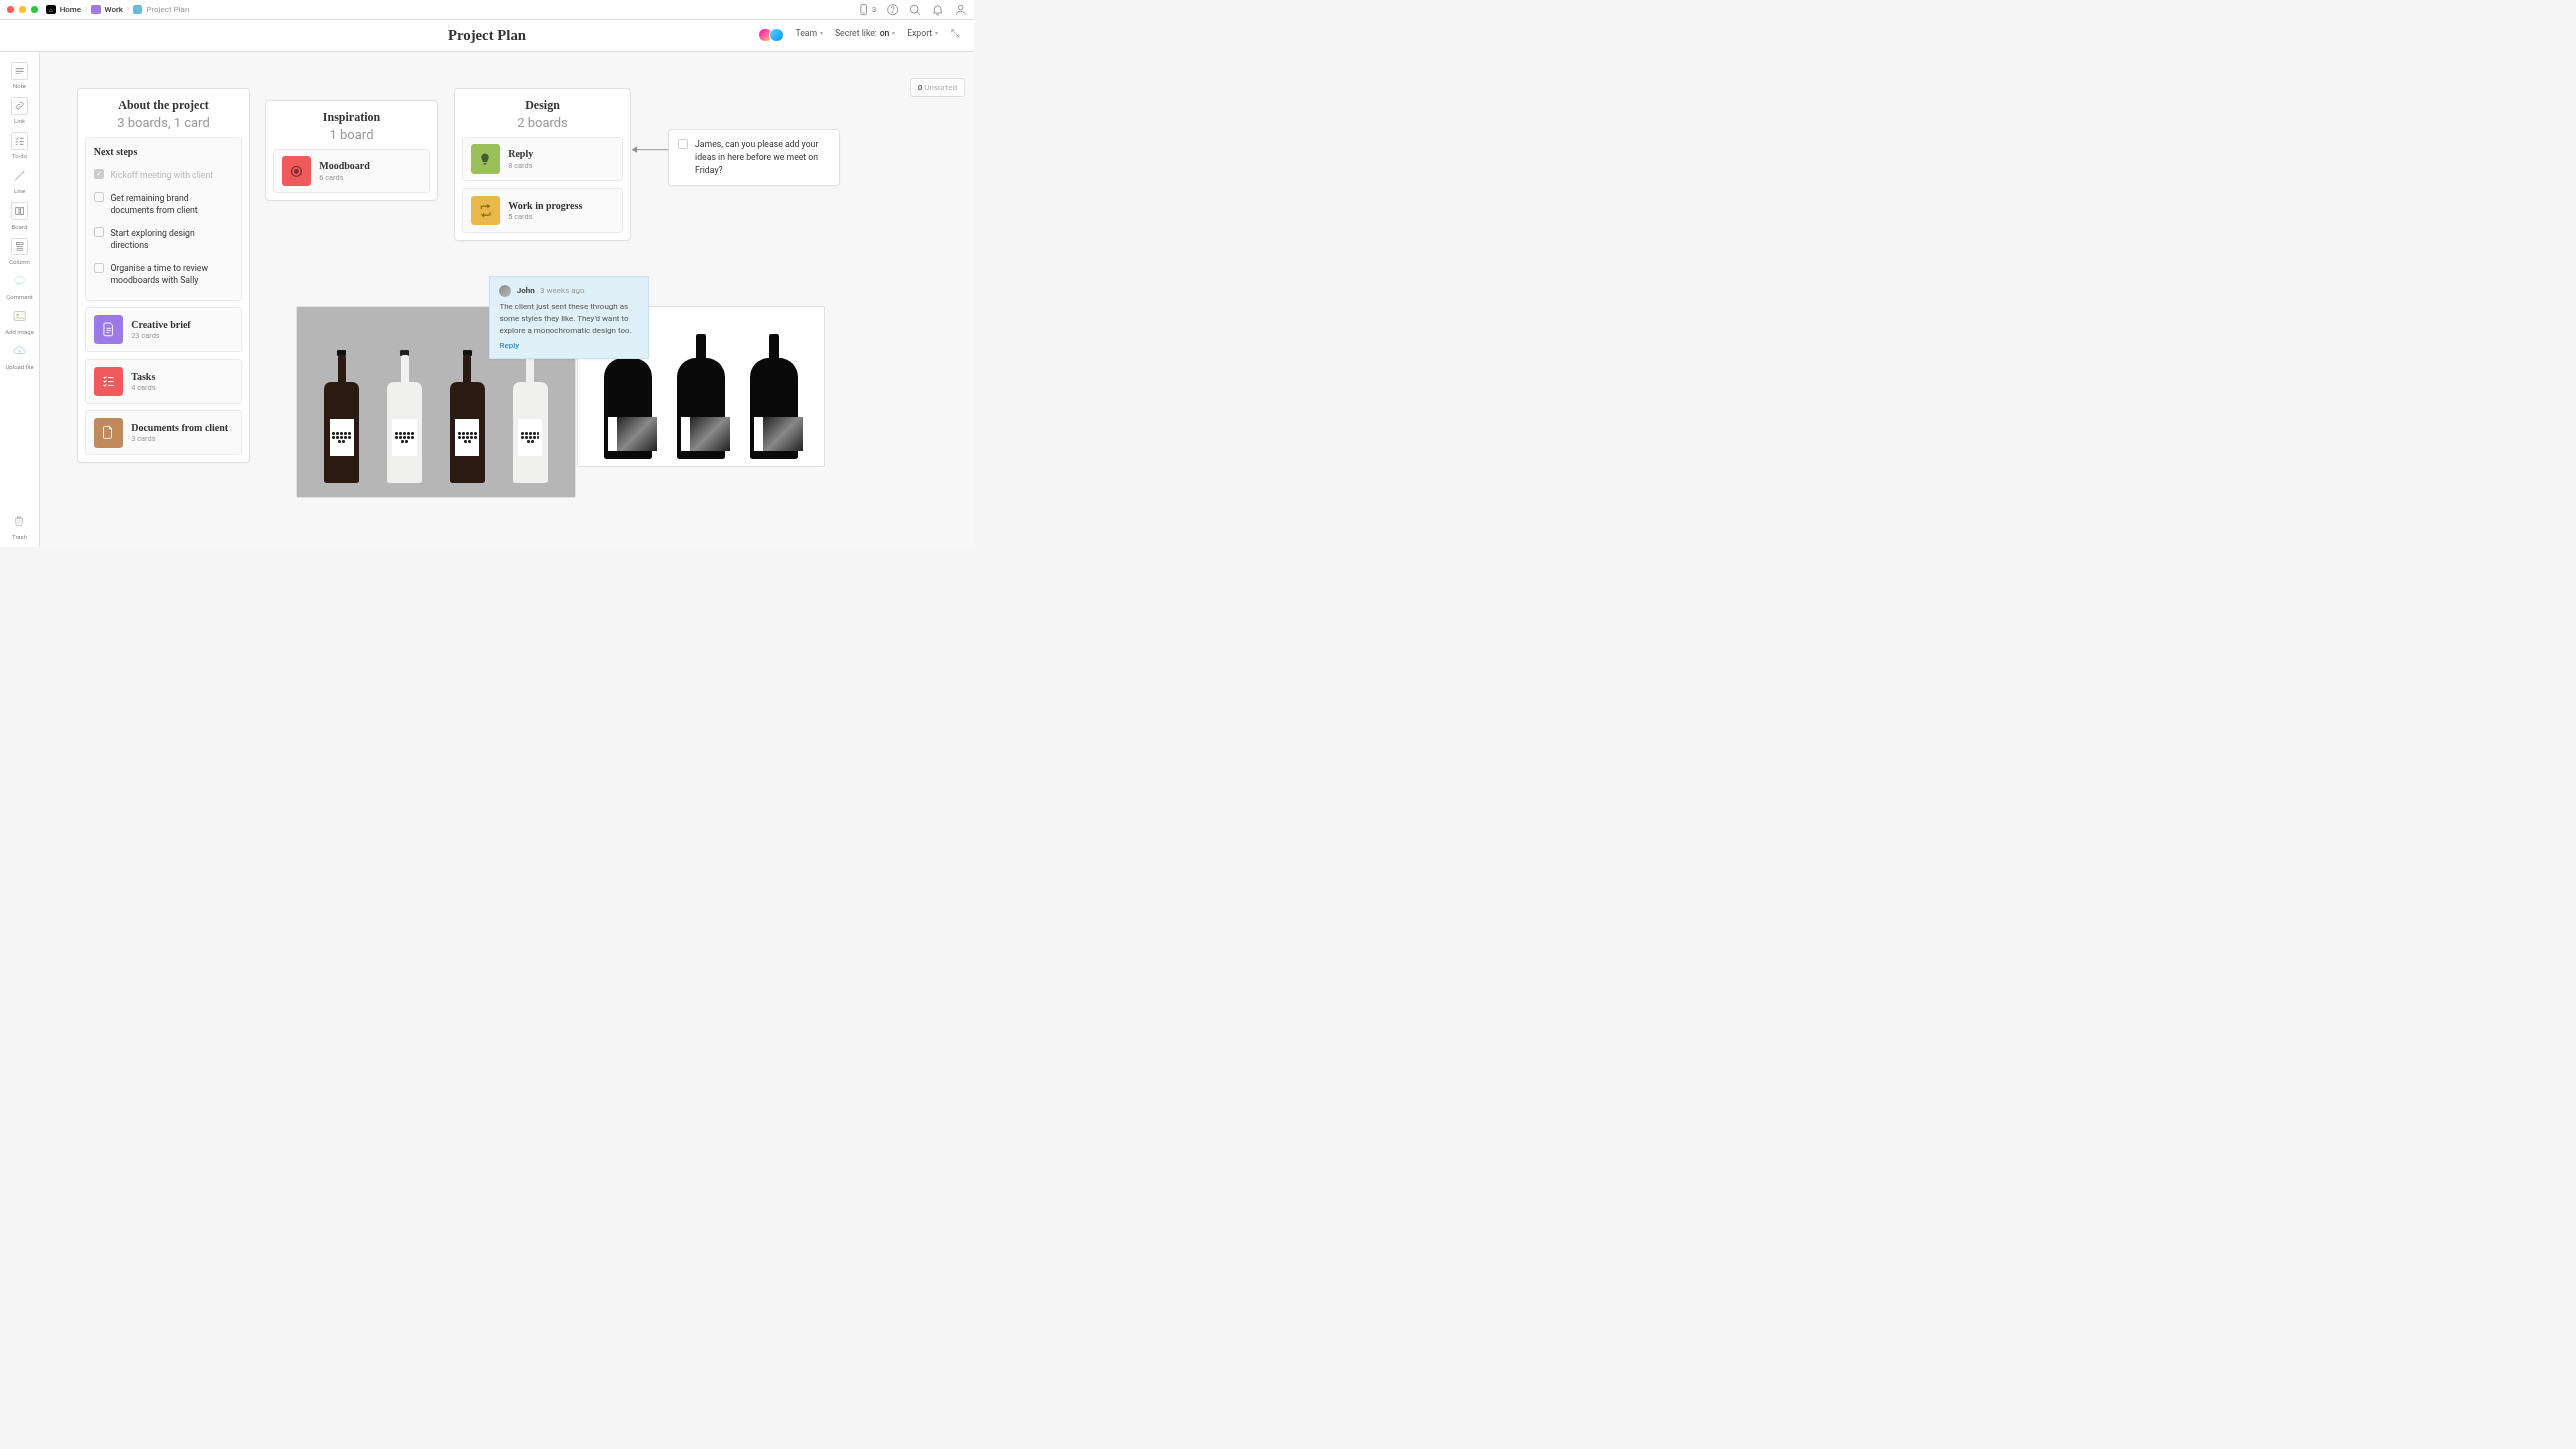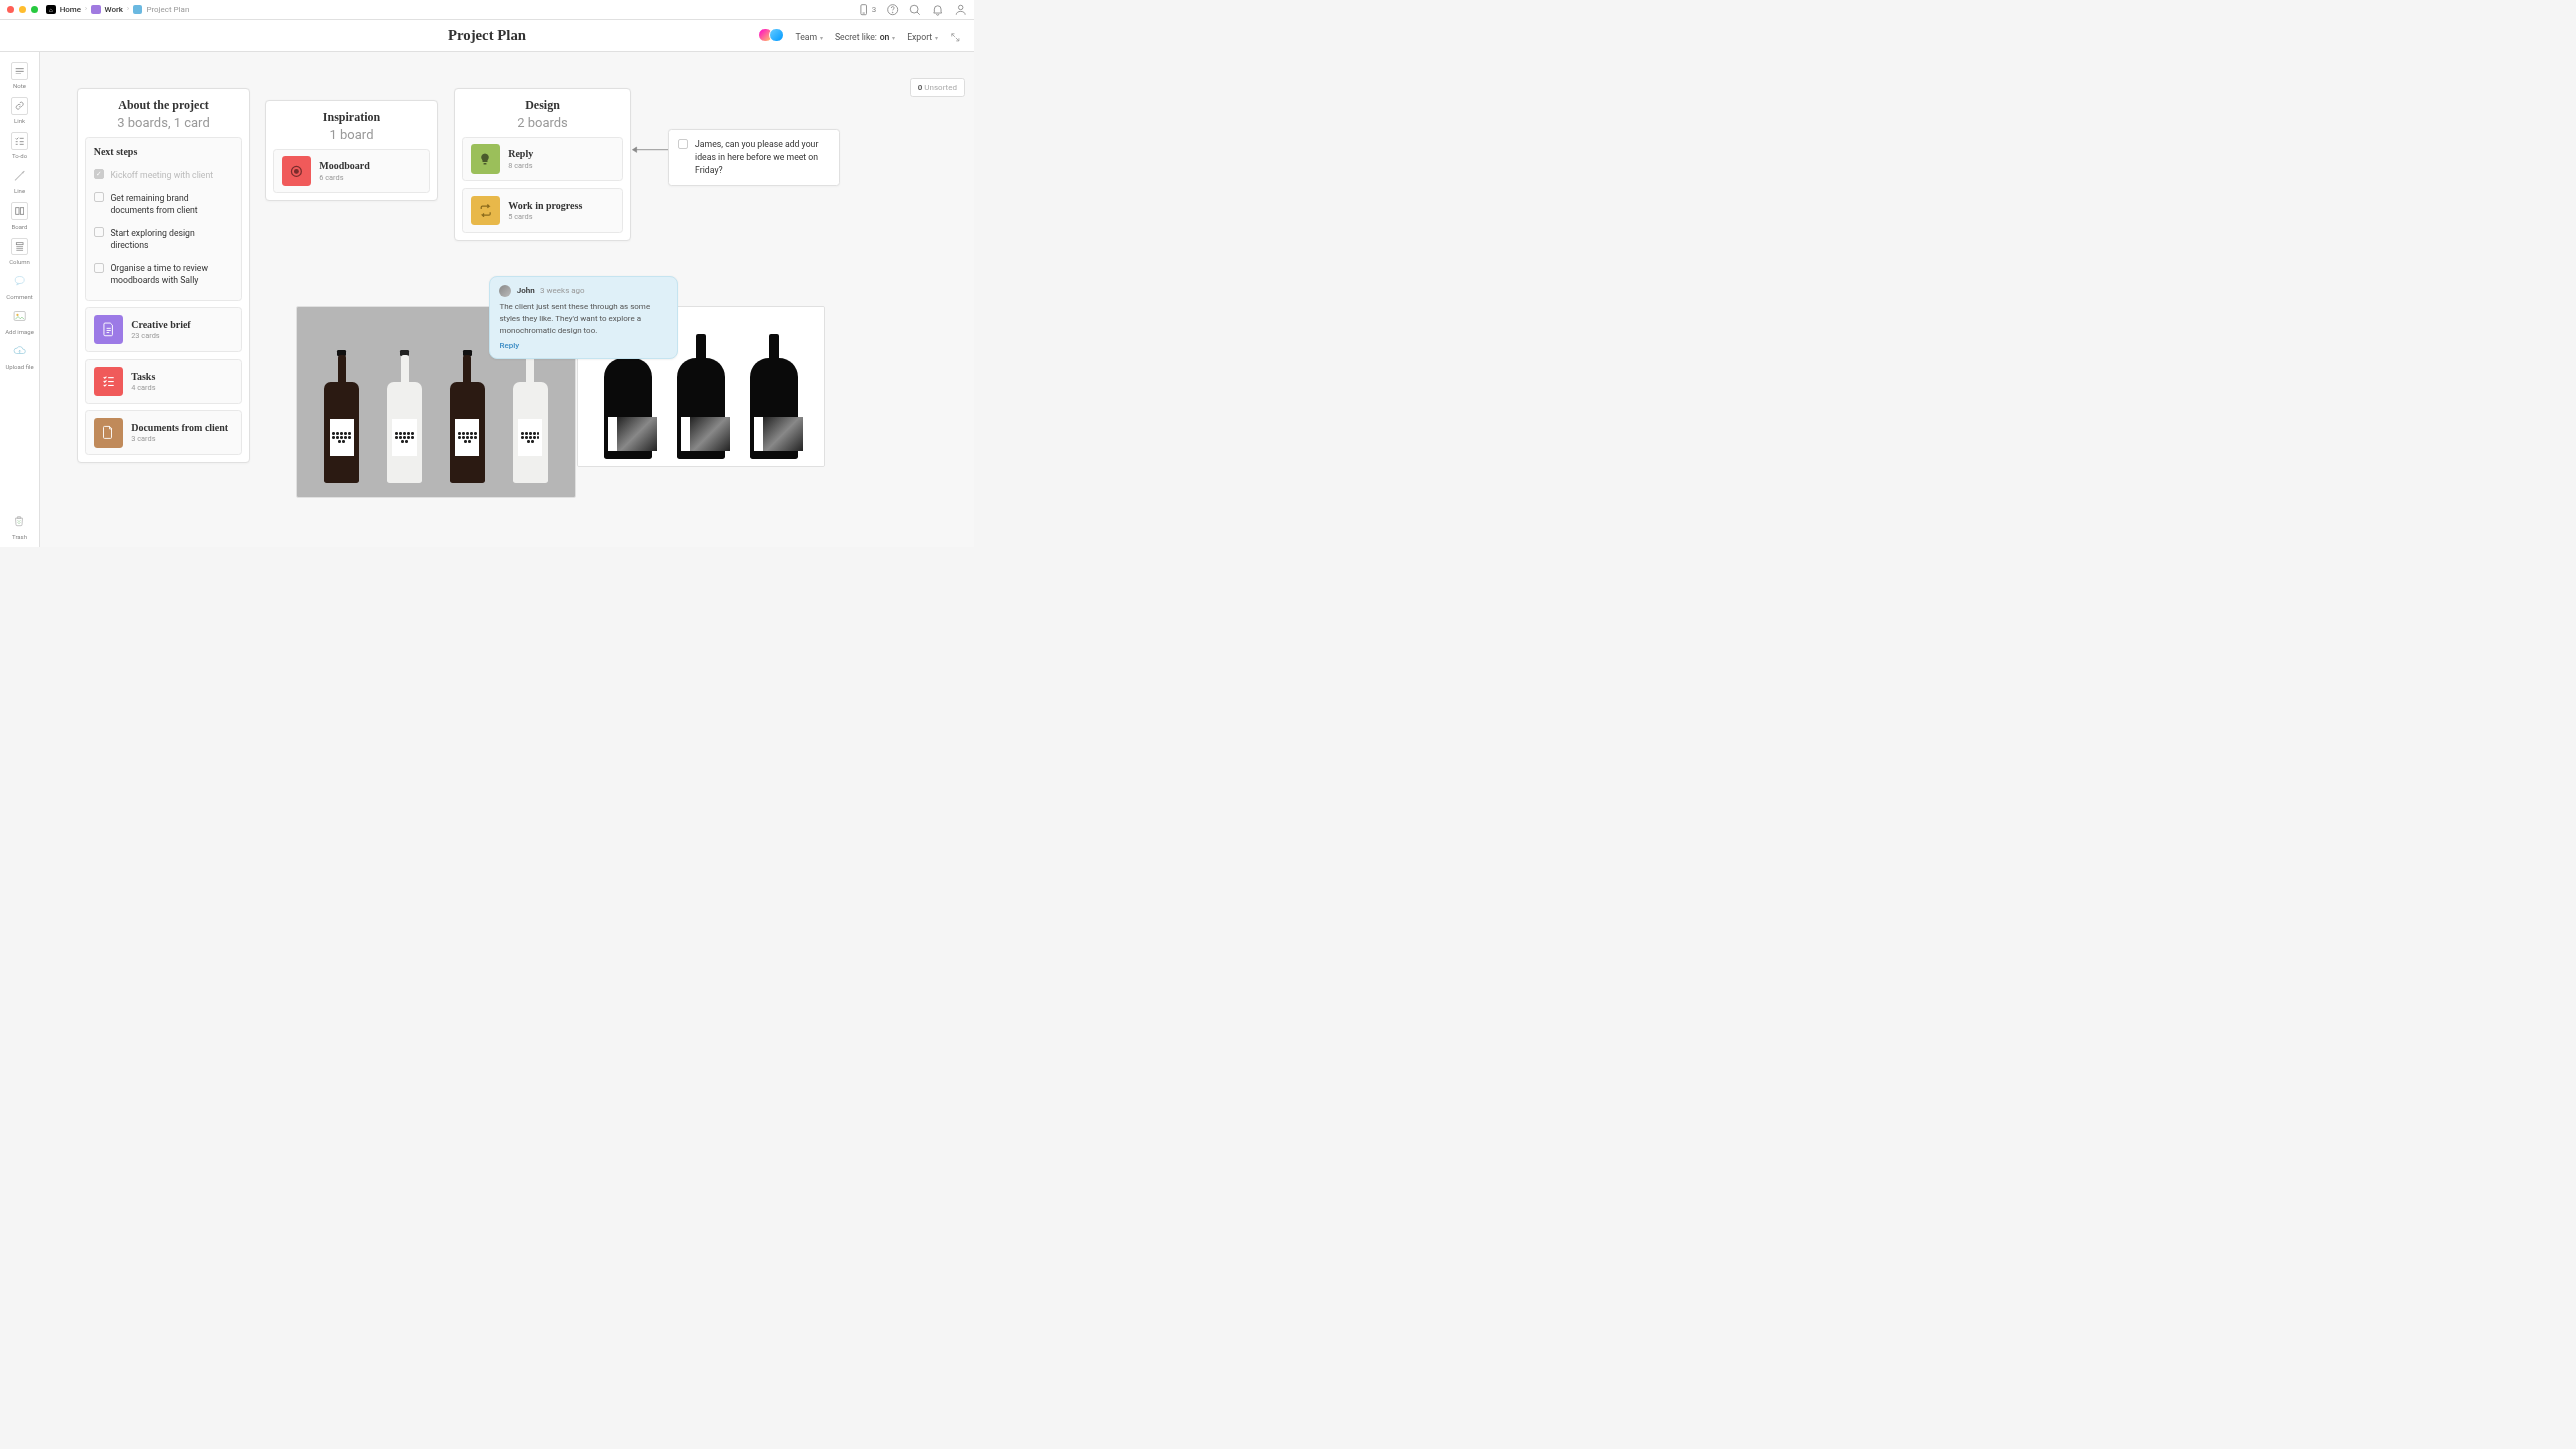--- a/index.html
+++ b/index.html
@@ -47,21 +47,21 @@
   position: relative;
 }
 .page-title {
   position: absolute;
   left: 50%;
   transform: translateX(-50%);
   font-family: Georgia, "Times New Roman", serif;
   font-size: 14.8px;
   font-weight: 600;
 }
-.header-right { margin-left: auto; display: flex; align-items: flex-end; gap: 12px; font-size: 8.7px; color: #555; }
+.header-right { margin-left: auto; display: flex; align-items: flex-start; gap: 12px; font-size: 8.7px; color: #555; }
 .avatars { display: flex; }
 .avatar { width: 14.8px; height: 14.8px; border-radius: 50%; border: 1.3px solid #fff; margin-left: -4px; }
 .avatar.a1 { background: linear-gradient(135deg, #f0c,#fc6); }
 .avatar.a2 { background: linear-gradient(135deg, #6cf,#09f); }
 .hdr-link { display: flex; align-items: center; gap: 2.7px; cursor: pointer; }
 .hdr-link .caret { font-size: 6px; color: #aaa; }
 .hdr-on { color: #333; font-weight: 500; }
 .expand { color: #999; }
 
 .main { display: flex; height: 496px; }
@@ -179,23 +179,23 @@
 .arrow {
   position: absolute;
   stroke: #888;
   fill: none;
 }
 
 .comment {
   position: absolute;
   background: #dff0f8;
   border: 0.7px solid #c5e4f0;
-  border-radius: 8px;
+  border-radius: 0;
   padding: 8px 9.4px;
-  width: 189px;
+  width: 160px;
   font-size: 8px;
   box-shadow: 0 0.7px 2px rgba(0,0,0,.06);
   z-index: 10;
 }
 .comment-head { display: flex; align-items: center; gap: 5.4px; margin-bottom: 4px; }
 .comment-av { width: 12px; height: 12px; border-radius: 50%; background: linear-gradient(135deg,#888,#bbb); }
 .comment-name { font-weight: 600; }
 .comment-time { color: #999; }
 .comment-body { color: #555; line-height: 1.5; margin-bottom: 4px; }
 .comment-reply { color: #3a8bc4; font-weight: 500; cursor: pointer; }

